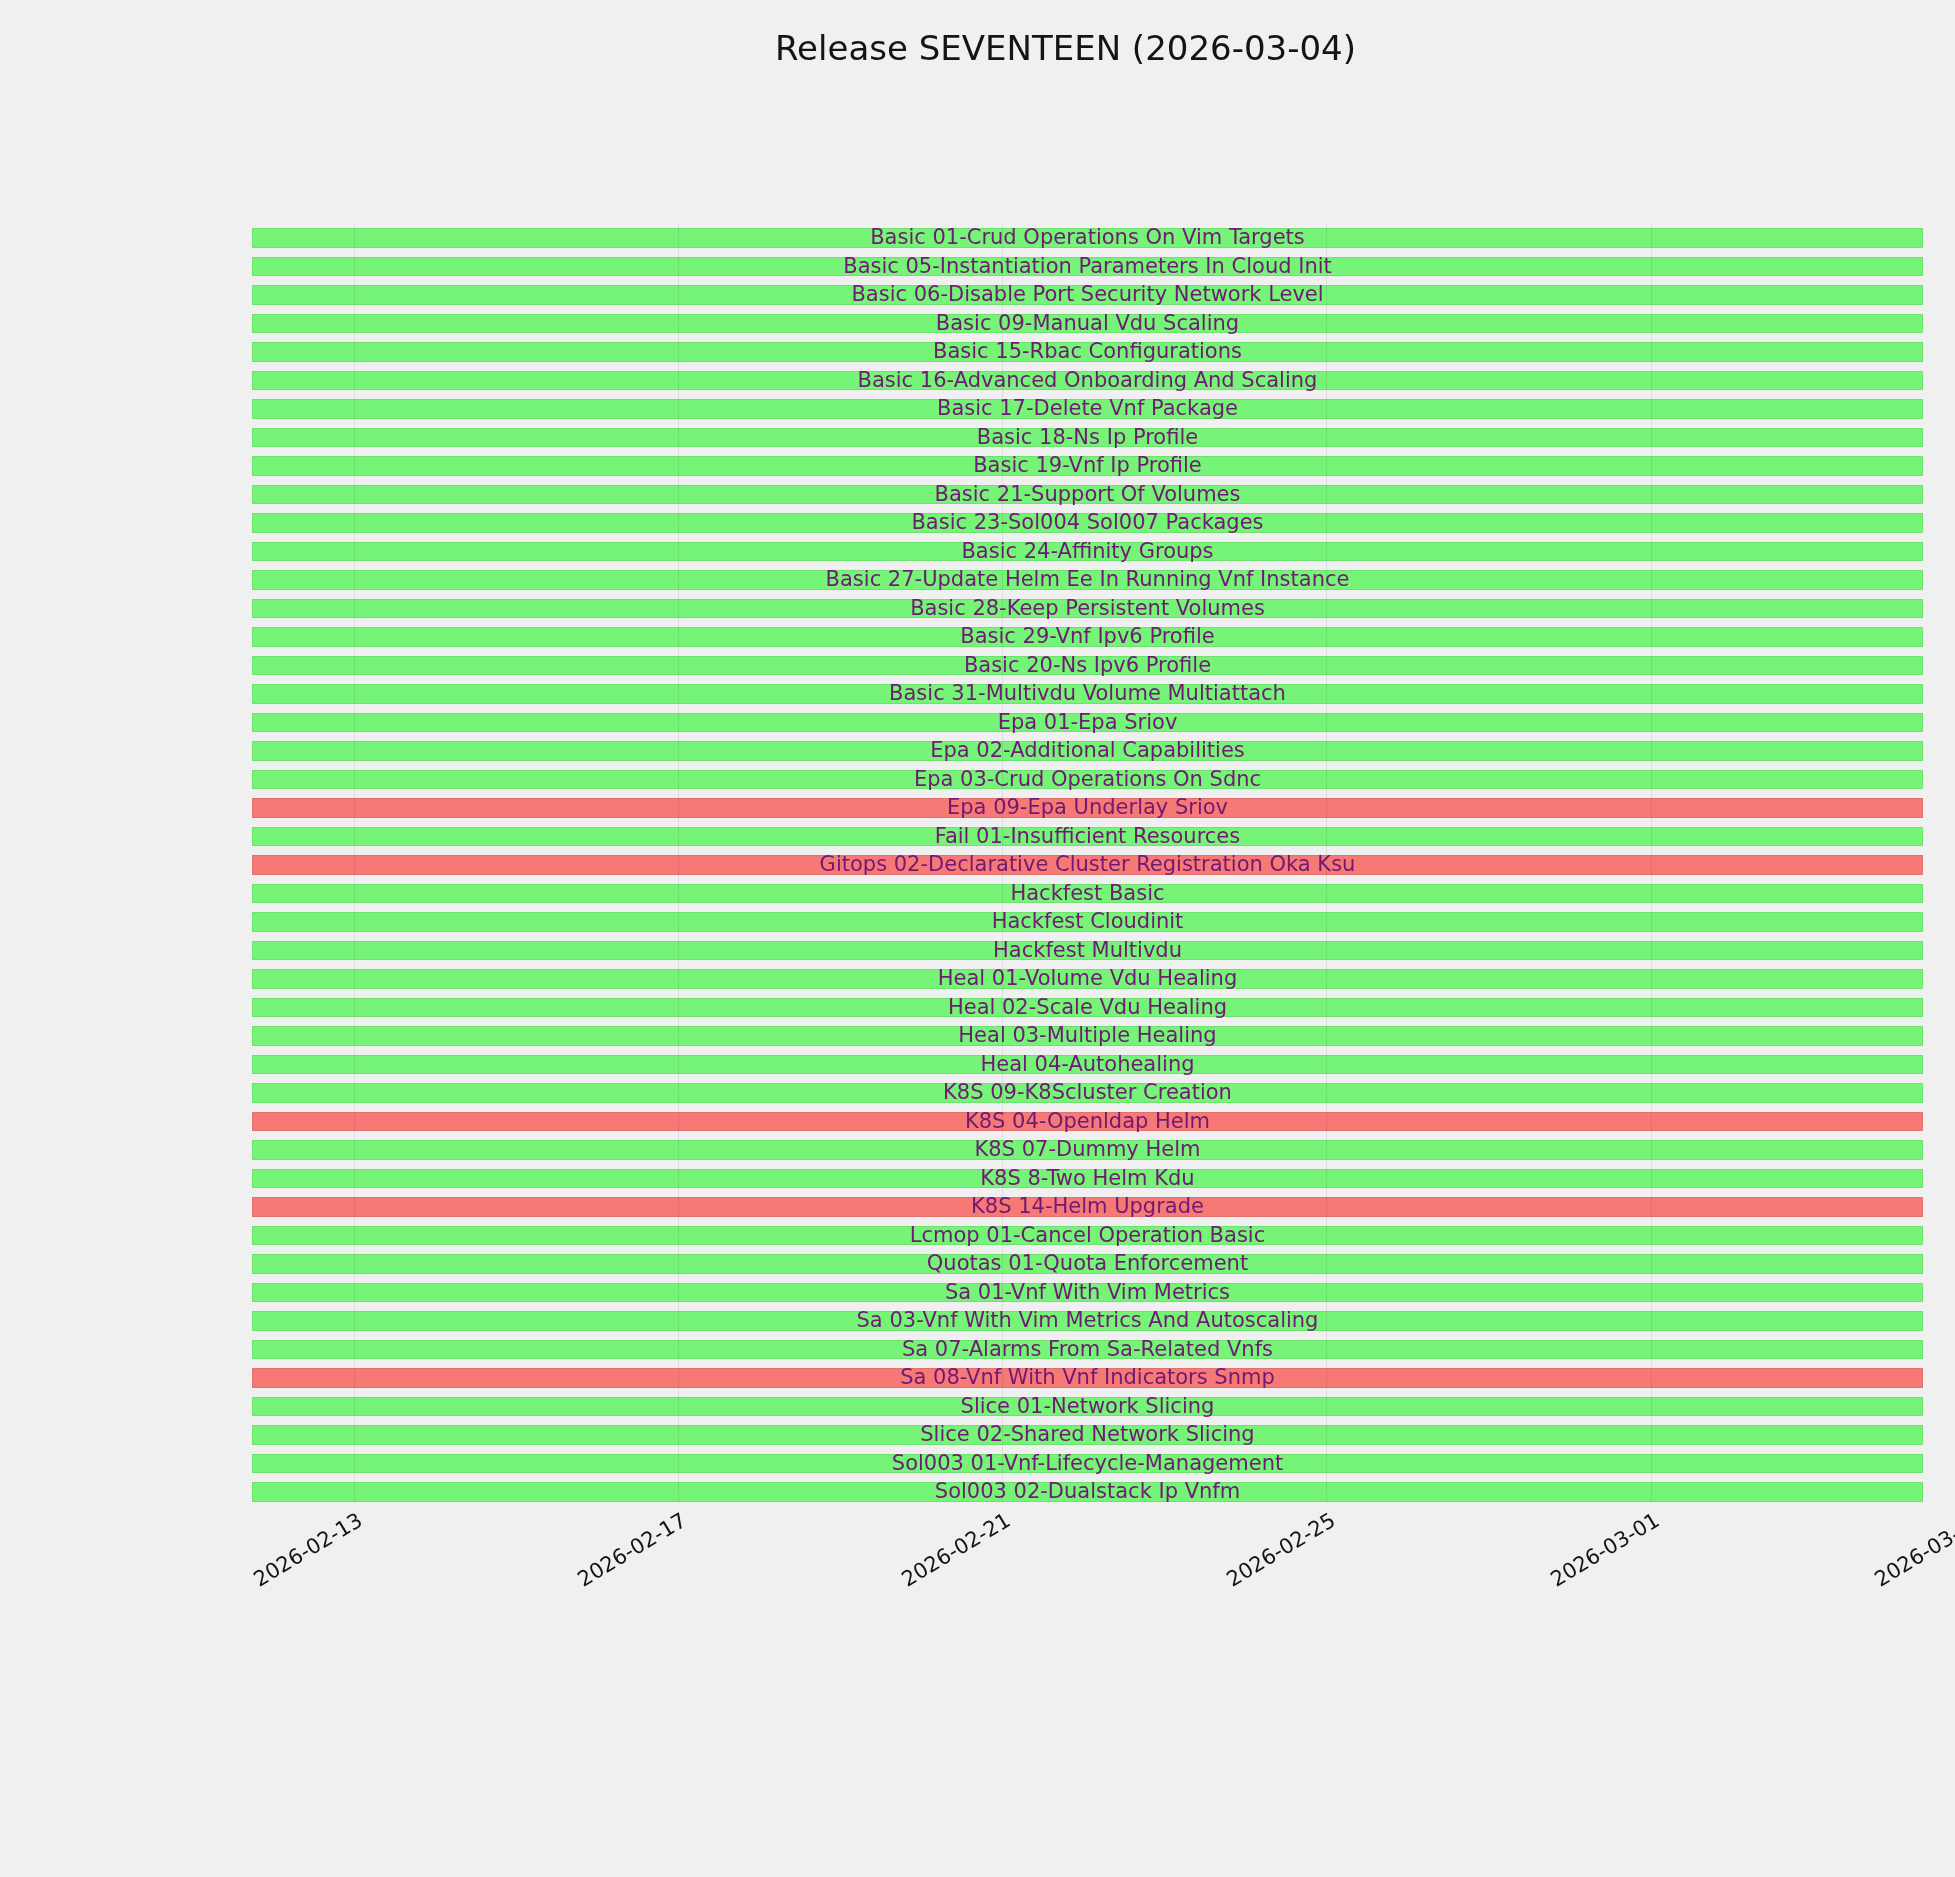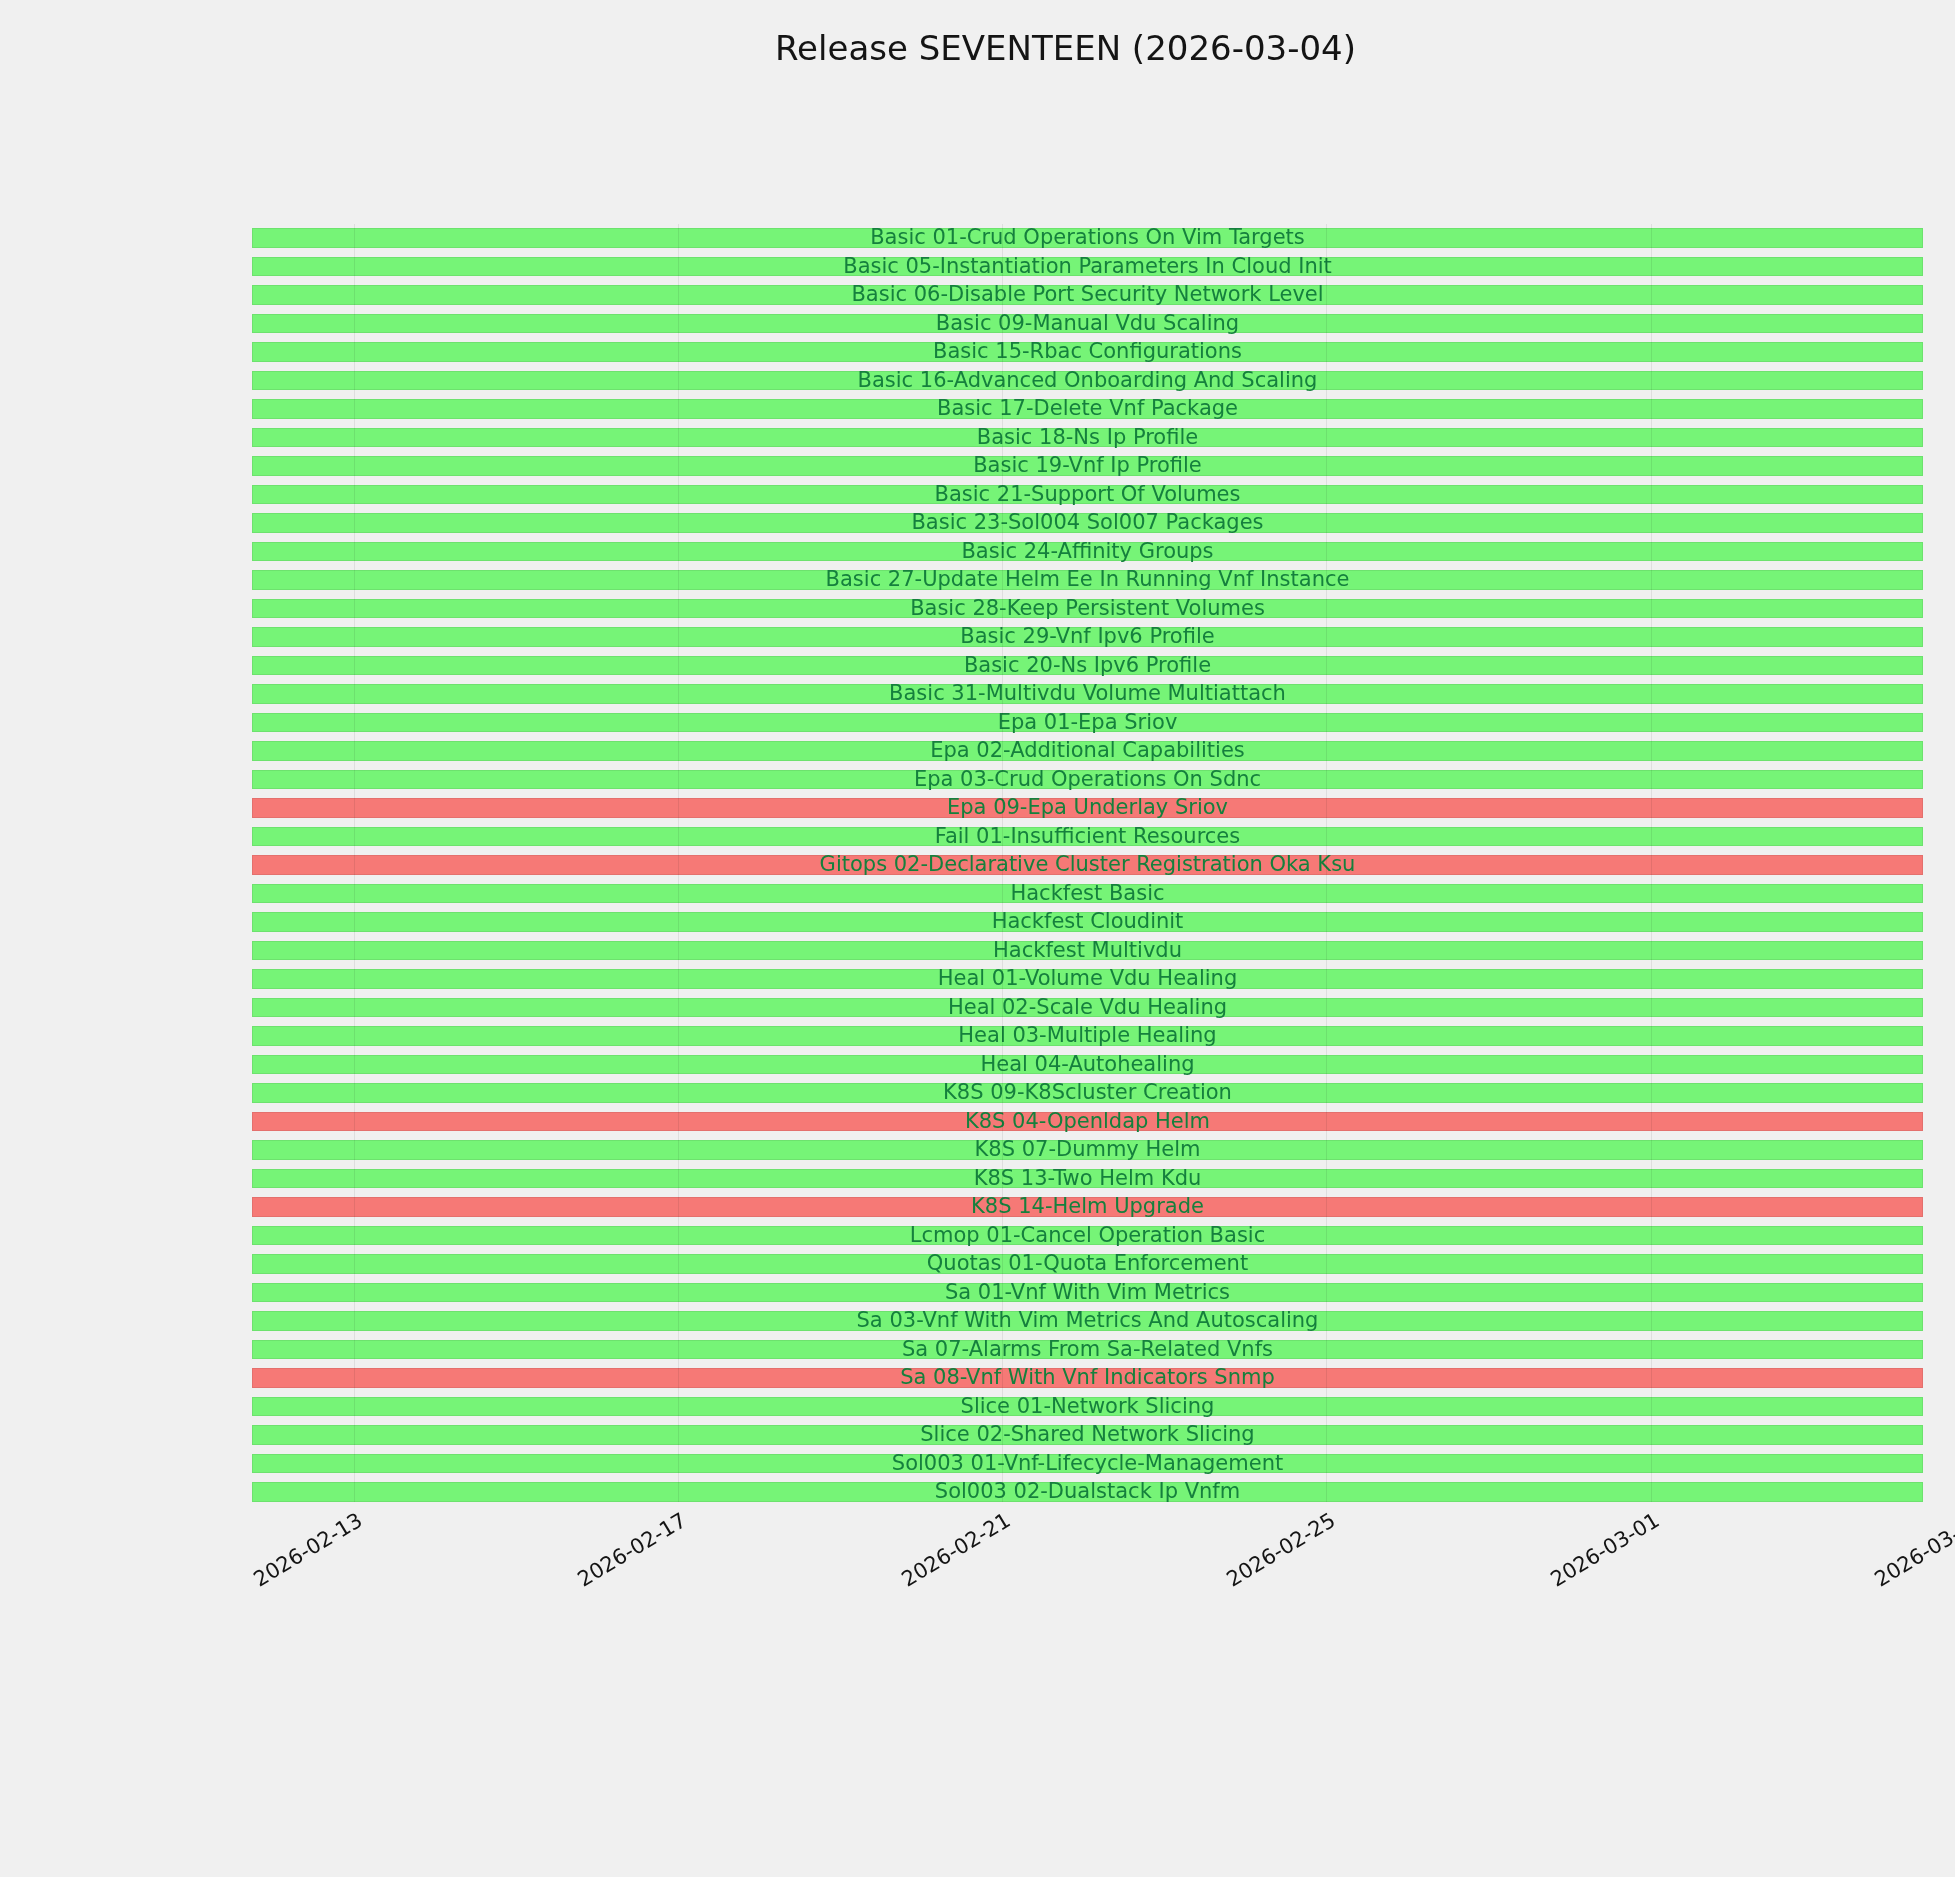--- a/index.html
+++ b/index.html
@@ -22,21 +22,21 @@
   .bar{
     position:absolute;left:252px;width:1671px;height:19.6px;top:0;
     box-sizing:border-box;
     border:0.8px solid rgba(0,0,0,0.07);
   }
   .row.passed .bar{background:var(--c-pass);}
   .row.failed .bar{background:var(--c-fail);}
   .bar-label{
     position:absolute;left:252px;width:1671px;top:-2px;height:23.5px;
     line-height:23.5px;text-align:center;
-    font-size:21px;color:#15803d;white-space:nowrap;
+    font-size:21px;color:#701a75;white-space:nowrap;
   }
   .grid-line{
     position:absolute;top:224px;height:1278px;width:1.2px;
     background:rgba(0,0,0,0.075);
     z-index:5;
   }
   .tick-anchor{position:absolute;top:1508px;width:0;height:0;}
   .tick-label{
     position:absolute;right:0;top:0;
     white-space:nowrap;
@@ -212,21 +212,21 @@
     <div class="bar-label">K8S 04-Openldap Helm</div>
   </div>
 
   <div class="row passed" style="--i: 32;">
     <div class="bar"></div>
     <div class="bar-label">K8S 07-Dummy Helm</div>
   </div>
 
   <div class="row passed" style="--i: 33;">
     <div class="bar"></div>
-    <div class="bar-label">K8S 13-Two Helm Kdu</div>
+    <div class="bar-label">K8S 8-Two Helm Kdu</div>
   </div>
 
   <div class="row failed" style="--i: 34;">
     <div class="bar"></div>
     <div class="bar-label">K8S 14-Helm Upgrade</div>
   </div>
 
   <div class="row passed" style="--i: 35;">
     <div class="bar"></div>
     <div class="bar-label">Lcmop 01-Cancel Operation Basic</div>

